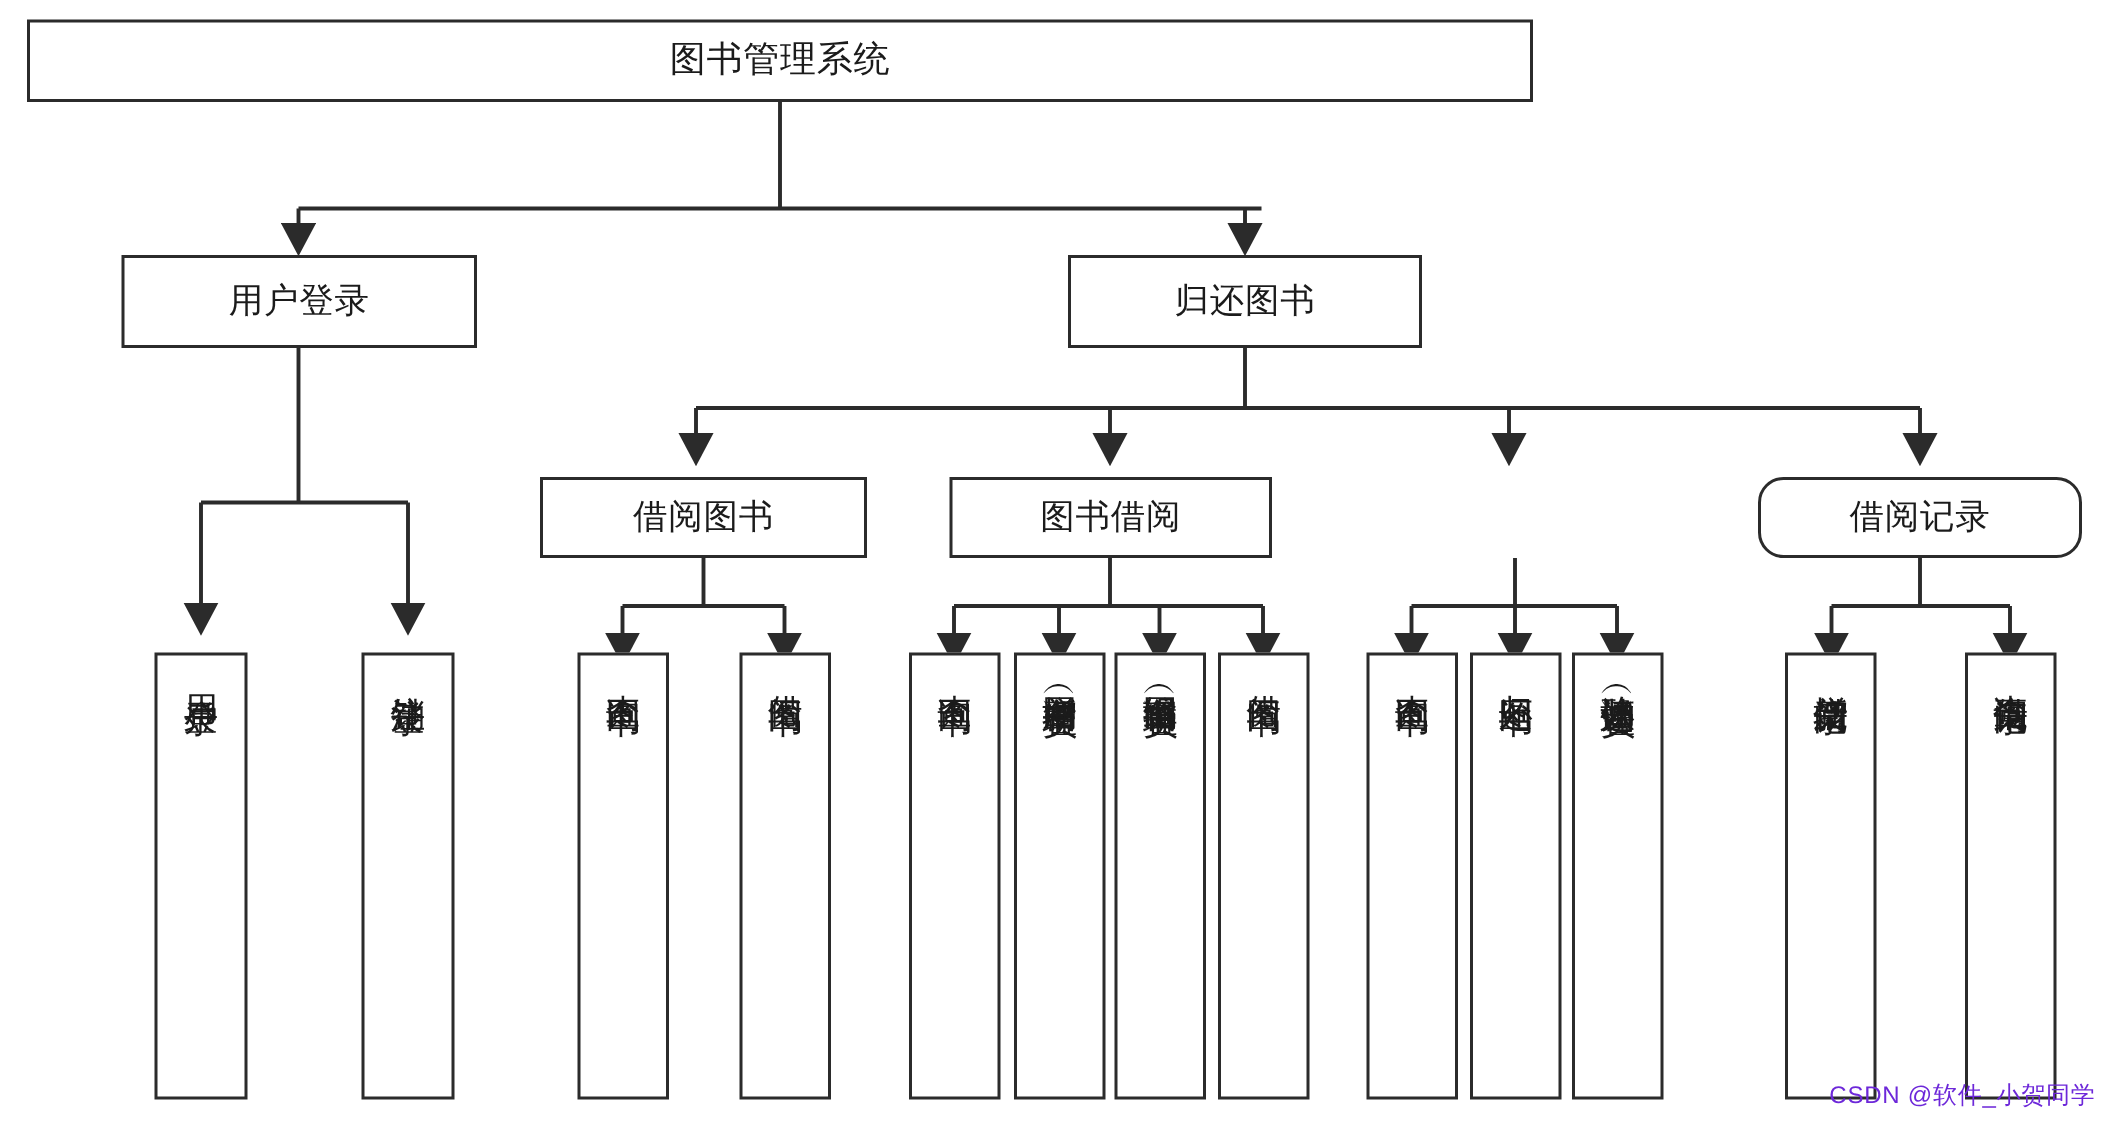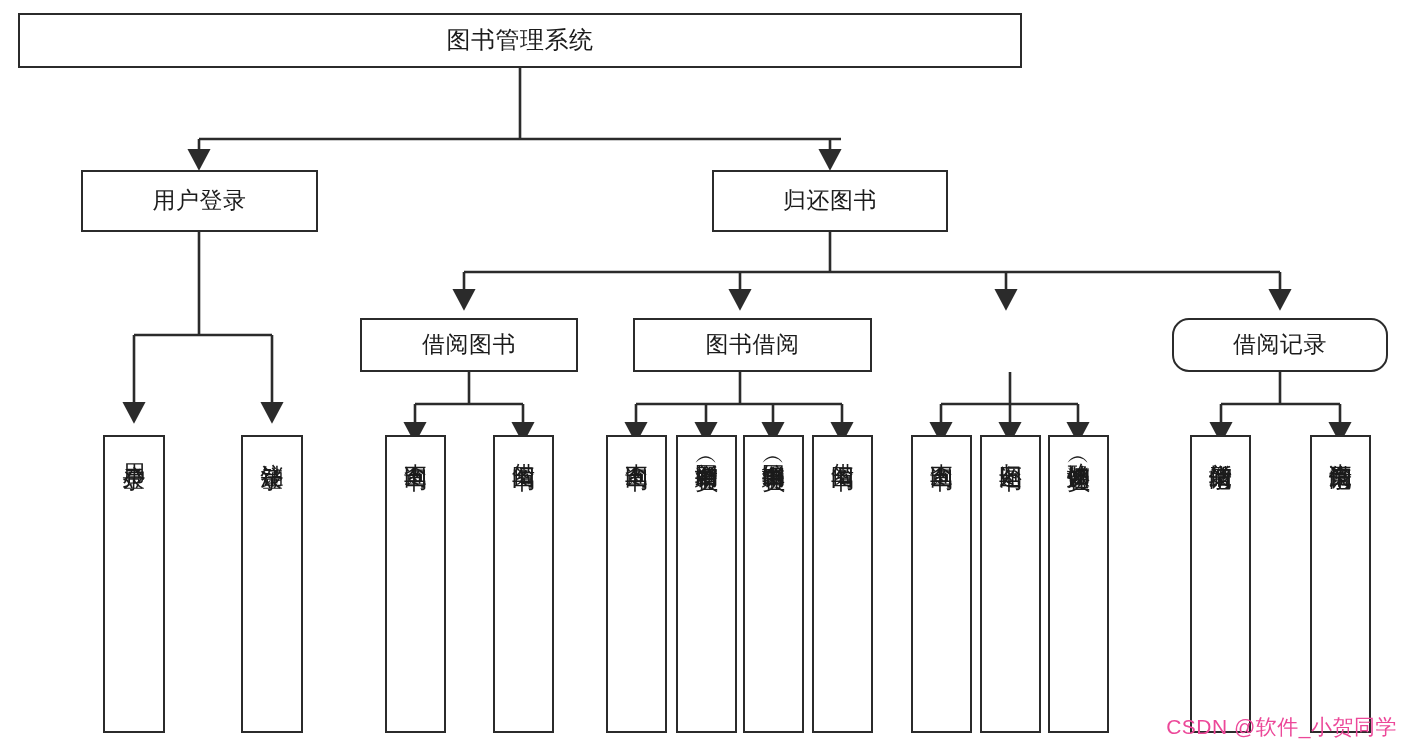--- a/index.html
+++ b/index.html
@@ -59,22 +59,22 @@
     display: block;
     white-space: nowrap;
   }
   .node.leaf.tall .vtext {
     letter-spacing: 1px;
   }
   .watermark {
     position: absolute;
     right: 8px;
     bottom: 6px;
-    font-size: 21px;
-    color: #ec4899;
+    font-size: 16px;
+    color: #6d28d9;
     letter-spacing: 0.5px;
     white-space: nowrap;
     font-family: "Liberation Sans", "DejaVu Sans", sans-serif;
   }
 </style>
 </head>
 <body>
 
 <div id="canvas">
 
@@ -135,21 +135,21 @@
   <div class="node branch" style="left:81px; top:170px; width:237px; height:62px;">
     <span>用户登录</span>
   </div>
   <div class="node branch" style="left:712px; top:170px; width:236px; height:62px;">
     <span>归还图书</span>
   </div>
 
   <div class="node branch" style="left:360px; top:318px; width:218px; height:54px;">
     <span>借阅图书</span>
   </div>
-  <div class="node branch" style="left:633px; top:318px; width:239px; height:54px;">
+  <div class="node branch" style="left:633px; top:318px; width:215px; height:54px;">
     <span>图书借阅</span>
   </div>
   <div class="node branch" style="left:1172px; top:318px; width:216px; height:54px;border-radius:17px;">
     <span>借阅记录</span>
   </div>
 
   <div class="node leaf" style="left:103px; top:435px; width:62px; height:298px;">
     <span class="vtext">用户登录</span>
   </div>
   <div class="node leaf" style="left:241px; top:435px; width:62px; height:298px;">

